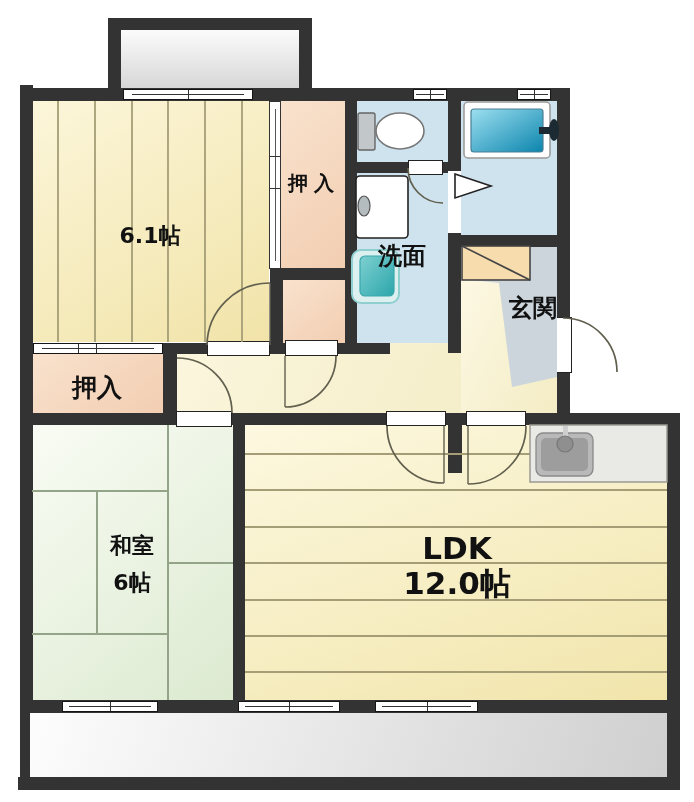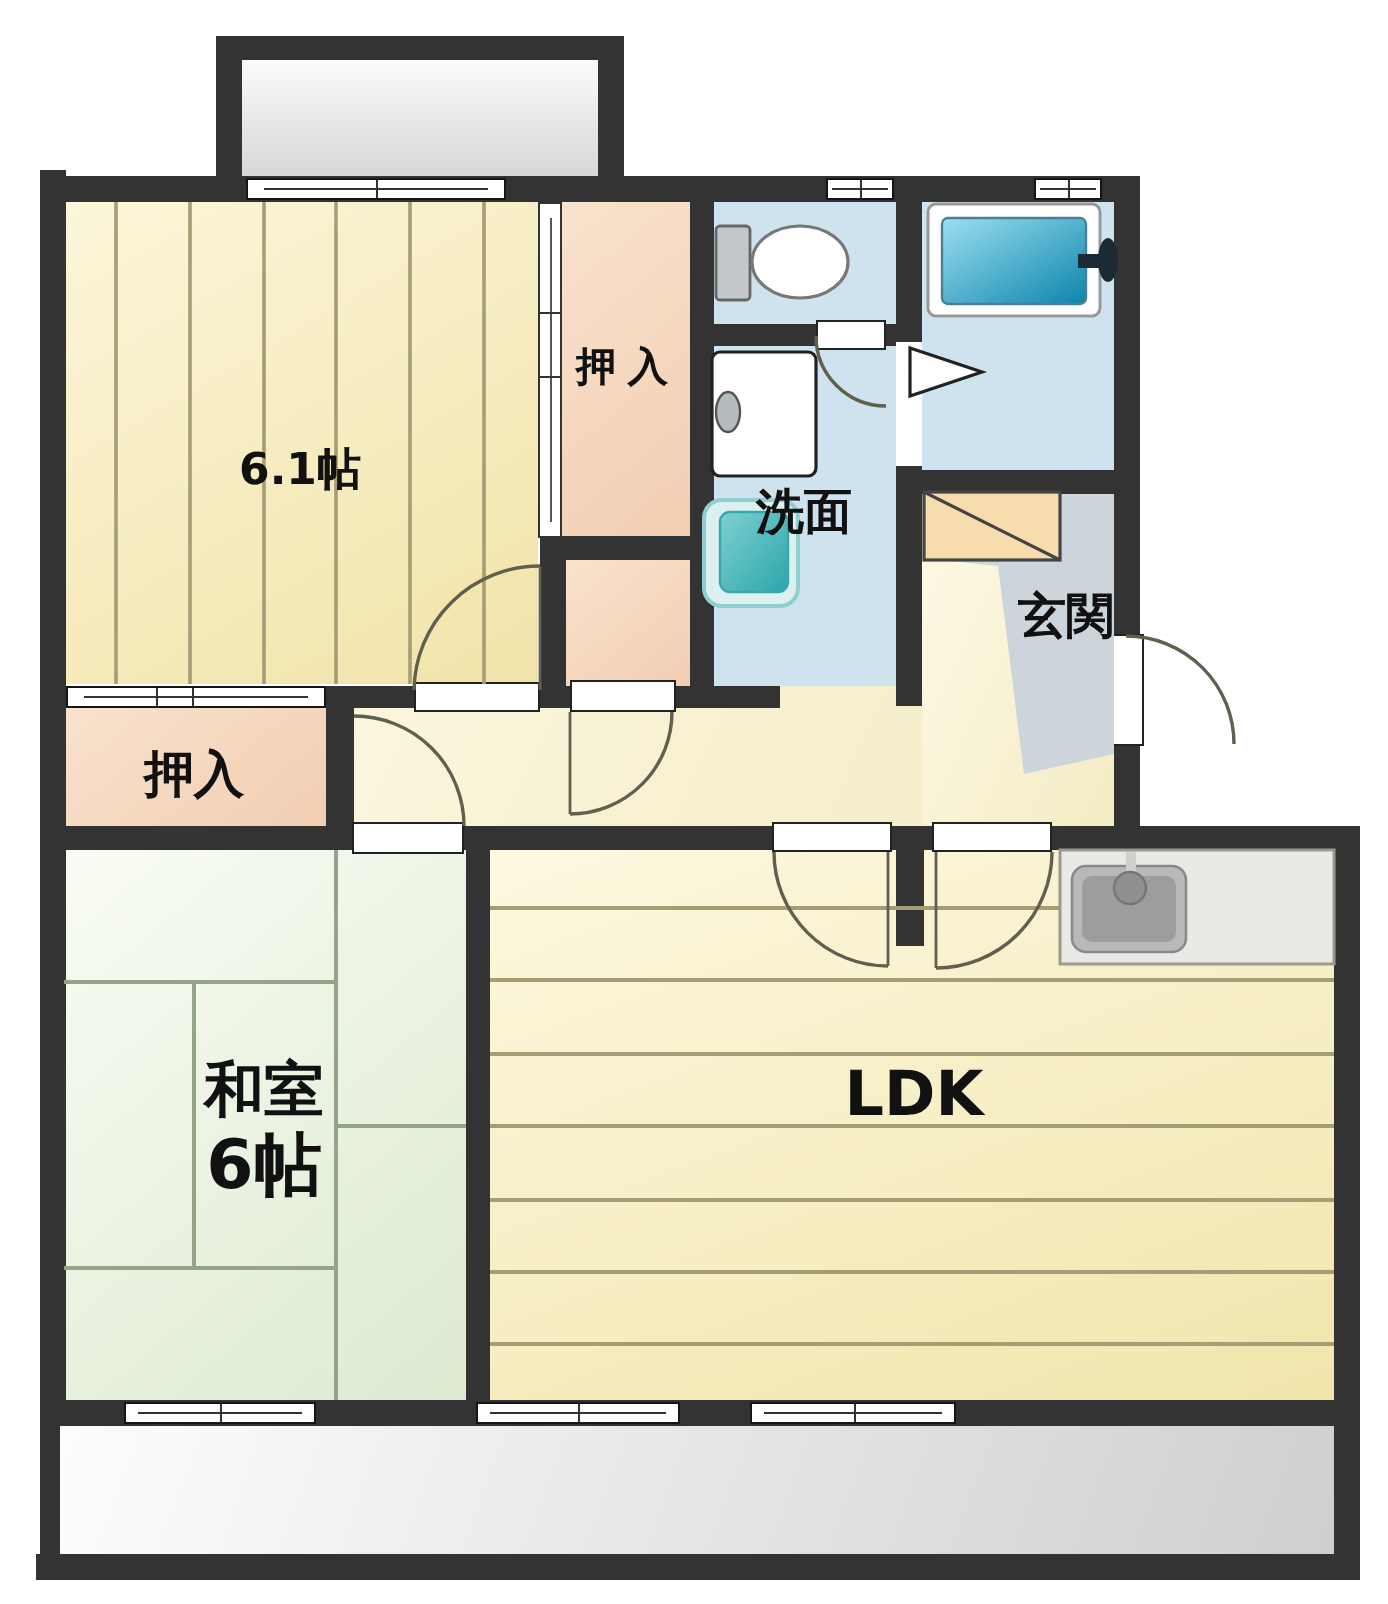--- a/index.html
+++ b/index.html
@@ -206,18 +206,19 @@
   <div class="lbl" style="left:150px;top:236px;font-size:22px;">6.1帖</div>
 
   <div class="lbl" style="left:314px;top:183px;font-size:20px;letter-spacing:6px;">押入</div>
 
   <div class="lbl" style="left:402px;top:256px;font-size:24px;">洗面</div>
 
   <div class="lbl" style="left:533px;top:308px;font-size:24px;">玄関</div>
 
   <div class="lbl" style="left:97px;top:387px;font-size:25px;">押入</div>
 
-  <div class="lbl" style="left:132px;top:546px;font-size:30px;">和室</div>
-  <div class="lbl" style="left:132px;top:583px;font-size:34px;">6帖</div>
+  <div class="lbl" style="left:132px;top:546px;font-size:22px;">和室</div>
+  <div class="lbl" style="left:132px;top:583px;font-size:22px;">6帖</div>
 
   <div class="lbl" style="left:457px;top:548px;font-size:31px;">LDK</div>
+  <div class="lbl" style="left:457px;top:583px;font-size:31px;">12.0帖</div>
 
 </div>
 
 </body></html>

